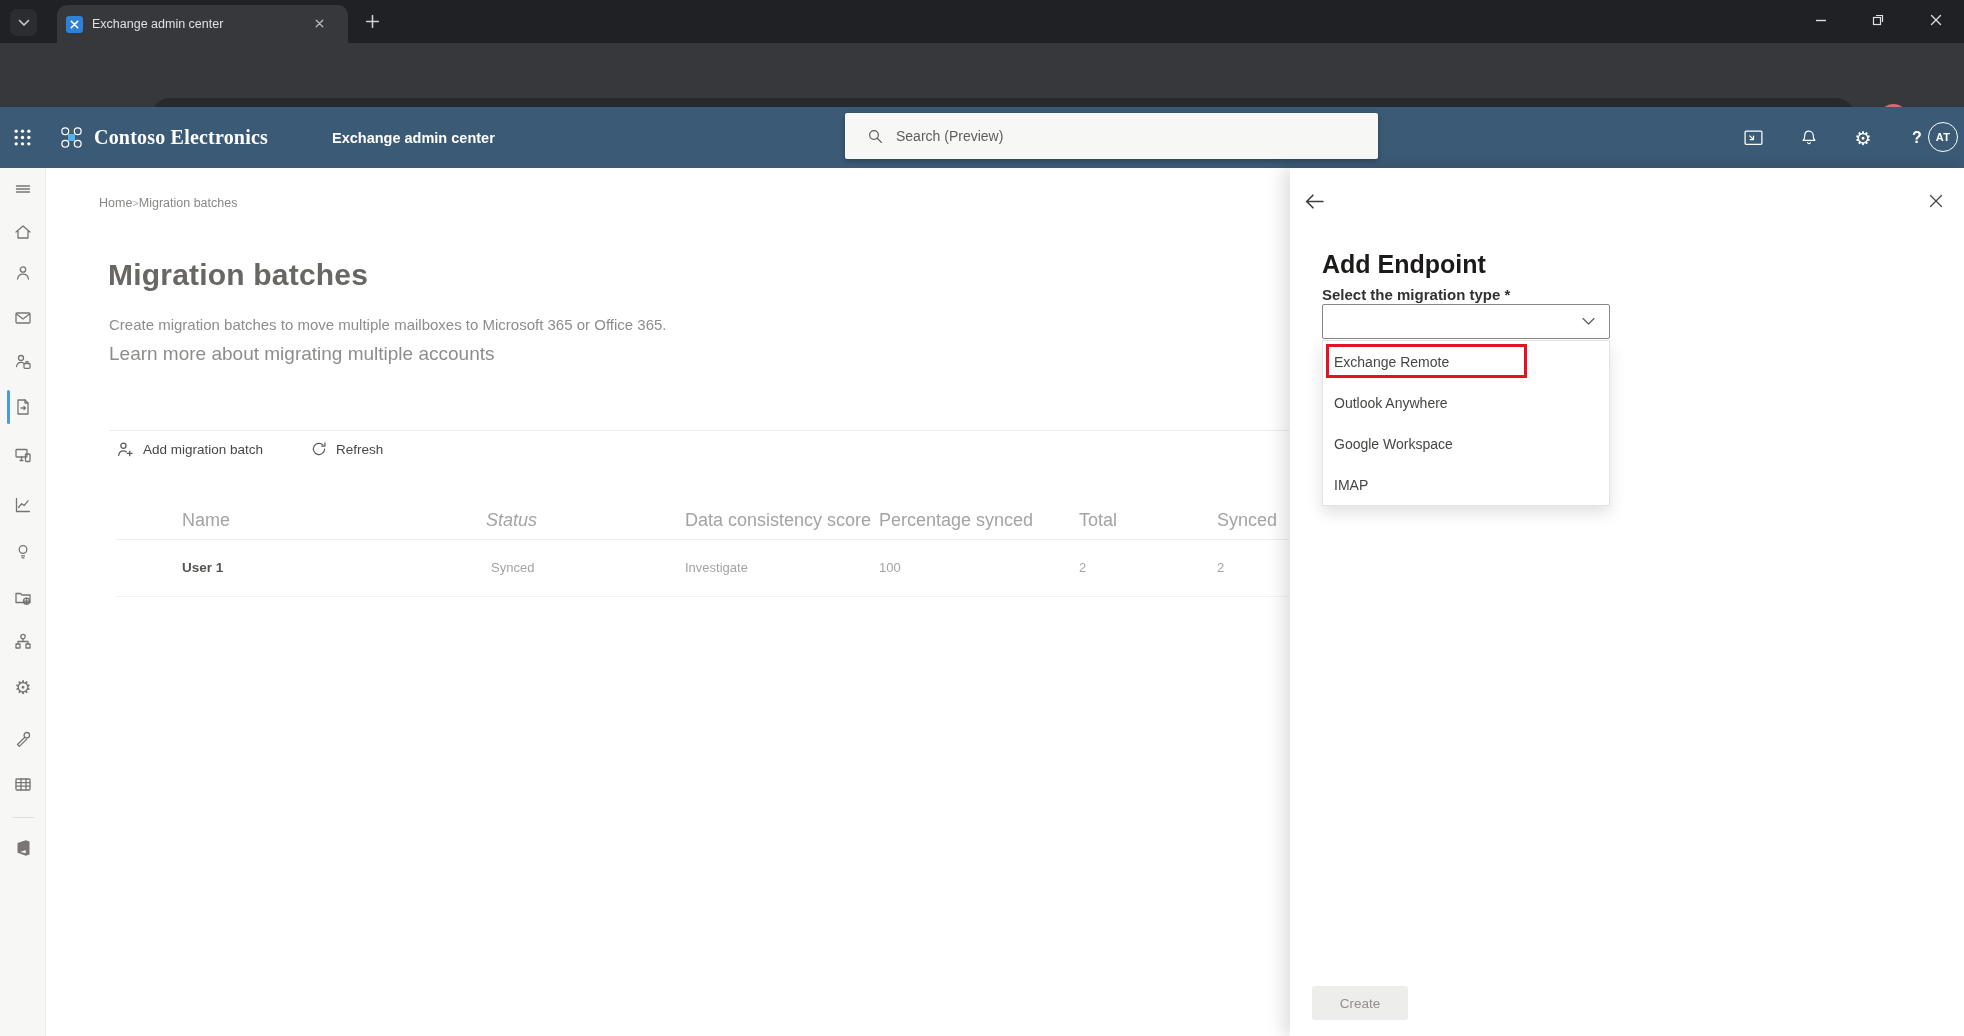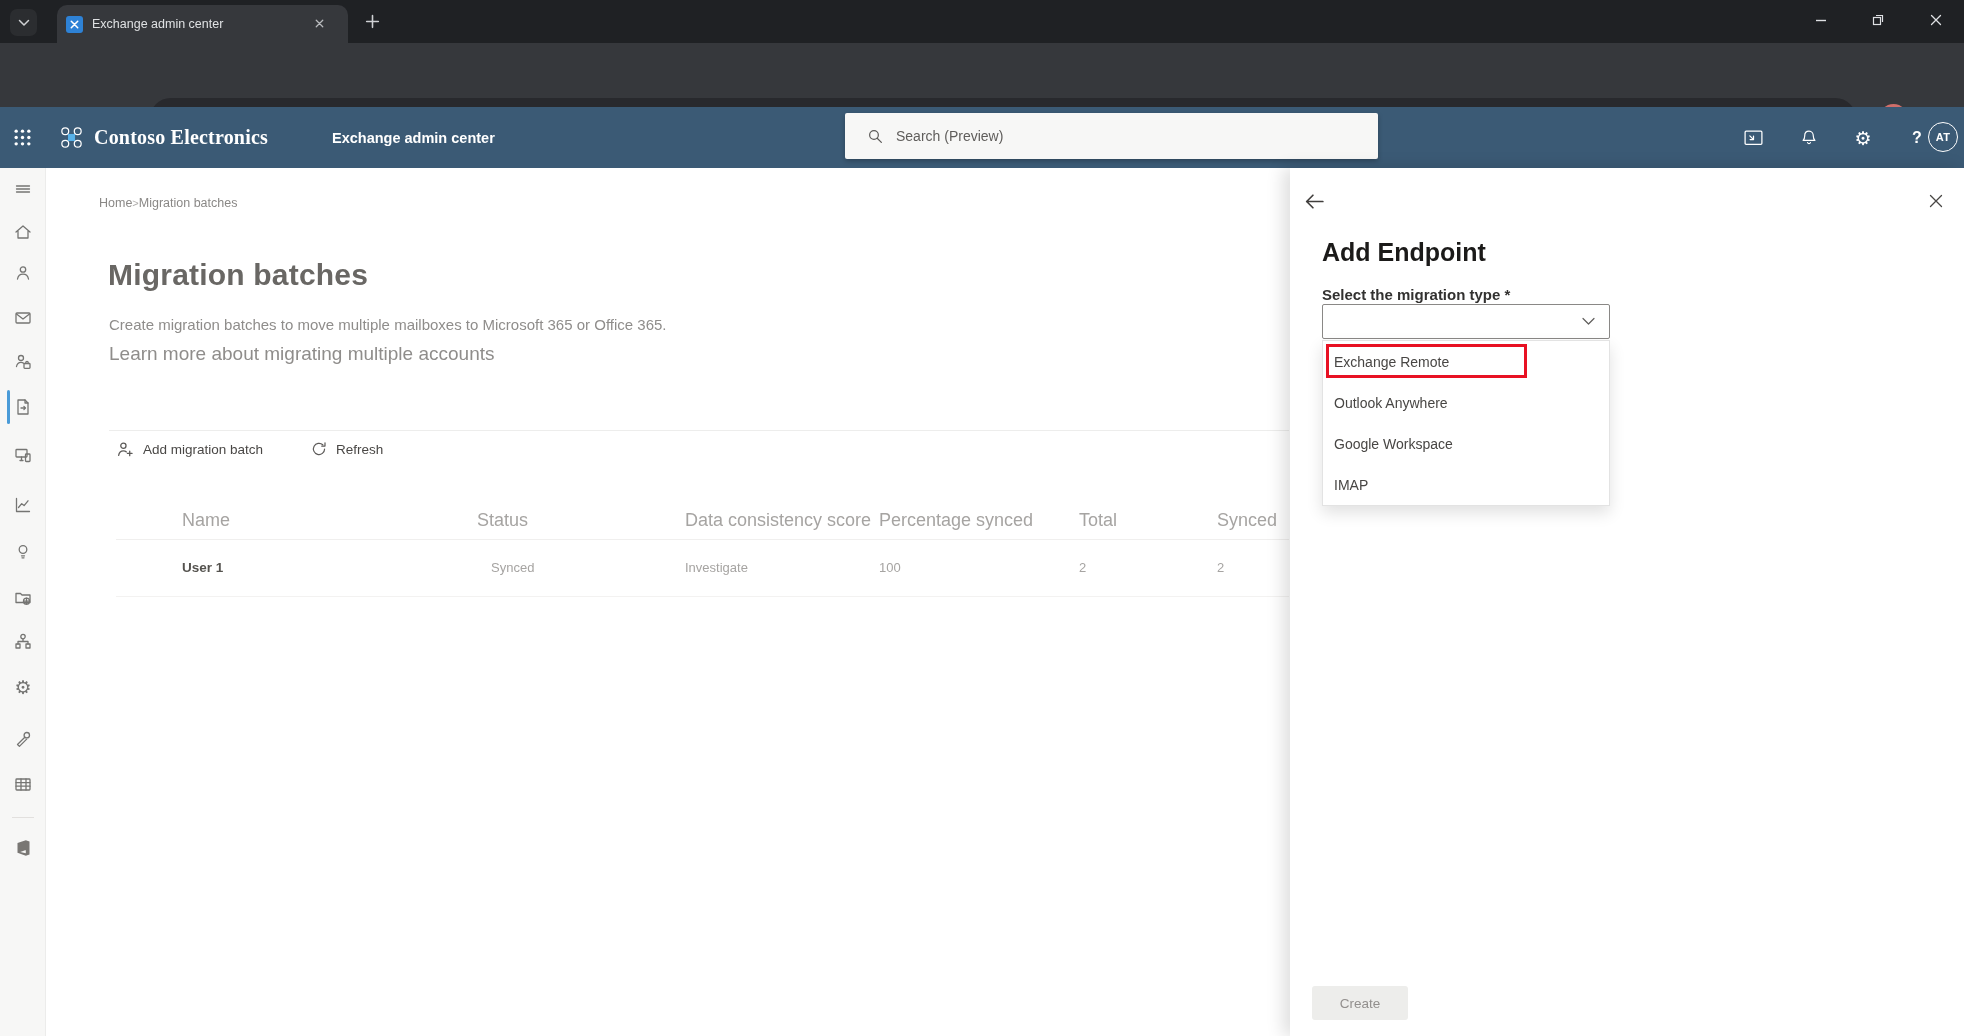--- a/index.html
+++ b/index.html
@@ -48,21 +48,21 @@
   .h1{position:absolute;left:62px;top:90px;font-size:30px;font-weight:bold;color:#696764;letter-spacing:.2px;}
   .desc{position:absolute;left:63px;top:148px;font-size:15px;color:#8f8d8b;}
   .learn{position:absolute;left:63px;top:175px;font-size:19px;color:#8f8d8b;cursor:pointer;}
   .divider{position:absolute;height:1px;background:#ededec;}
   .cmdbar{position:absolute;top:272px;display:flex;align-items:center;gap:8px;font-size:13.5px;color:#494745;cursor:pointer;}
   .thead-cell{position:absolute;top:342px;font-size:18px;color:#a6a4a2;}
   .trow-cell{position:absolute;top:392px;font-size:13px;color:#a6a4a2;}
   .trow-name{color:#55534f;font-weight:bold;font-size:13.5px;}
   
   .panel{position:absolute;left:1290px;top:168px;width:674px;height:868px;background:#fff;box-shadow:-7px 0 16px rgba(0,0,0,.13);}
-  .p-title{position:absolute;left:32px;top:70px;font-size:25px;font-weight:bold;color:#1b1a19;}
+  .p-title{position:absolute;left:32px;top:82px;font-size:25px;font-weight:bold;color:#1b1a19;}
   .p-label{position:absolute;left:32px;top:118px;font-size:15px;font-weight:bold;color:#323130;}
   .combo{position:absolute;left:32px;top:136px;width:288px;height:35px;box-sizing:border-box;border:1px solid #8a8886;border-radius:2px;background:#fff;display:flex;align-items:center;justify-content:flex-end;cursor:pointer;}
   .combo svg{margin-right:14px;}
   .listbox{position:absolute;left:32px;top:172px;width:288px;height:166px;box-sizing:border-box;background:#fff;border:1px solid #e3e3e3;box-shadow:0 7px 15px rgba(0,0,0,.12);}
   .opt{position:absolute;left:11px;height:30px;display:flex;align-items:center;font-size:14px;color:#484644;cursor:pointer;width:260px;}
   .hlbox{position:absolute;left:36px;top:176px;width:201px;height:34px;box-sizing:border-box;border:3px solid #e81123;}
   .create{position:absolute;left:22px;top:818px;width:96px;height:34px;background:#ededeb;border-radius:3px;display:flex;align-items:center;justify-content:center;font-size:13.5px;color:#928f8d;}
 </style>
 </head>
 <body>
@@ -331,21 +331,21 @@
     </div>
     <div class="cmdbar" style="left:264px;">
       <svg width="18" height="18" viewBox="0 0 18 18">
           <path d="M14.6 9A5.6 5.6 0 1 1 12.8 4.8" stroke="#5c5a58" fill="none" stroke-width="1.2" stroke-linecap="round"></path>
           <path d="M15 2.8v3.3h-3.3" stroke="#5c5a58" fill="none" stroke-width="1.2" stroke-linecap="round" stroke-linejoin="round"></path>
         </svg>
       <span>Refresh</span>
     </div>
 
     <span class="thead-cell" style="left:136px;">Name</span>
-    <span class="thead-cell" style="left:431px;">Status</span>
+    <span class="thead-cell" style="left:440px;font-style:italic;">Status</span>
     <span class="thead-cell" style="left:639px;">Data consistency score</span>
     <span class="thead-cell" style="left:833px;">Percentage synced</span>
     <span class="thead-cell" style="left:1033px;">Total</span>
     <span class="thead-cell" style="left:1171px;">Synced</span>
 
     <div class="divider" style="left:70px;top:371px;width:1173px;background:#f0efee;"></div>
 
     <div>
       <span class="trow-cell trow-name" style="left:136px;">User 1</span>
       <span class="trow-cell" style="left:445px;">Synced</span>

